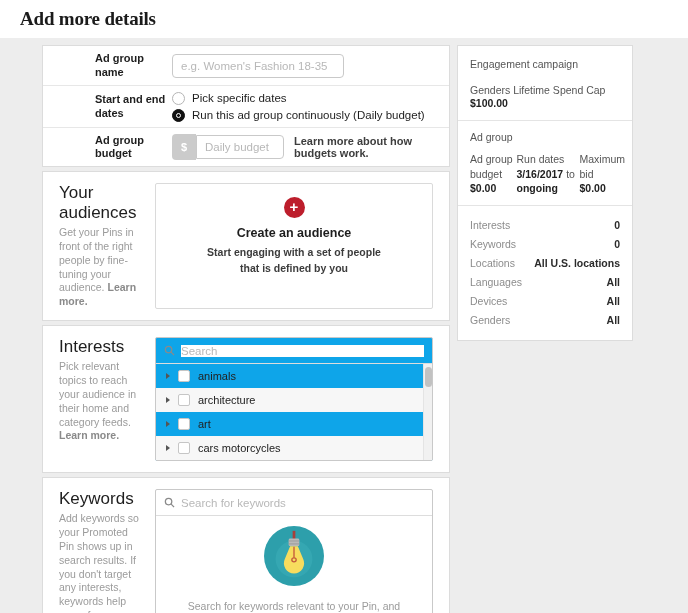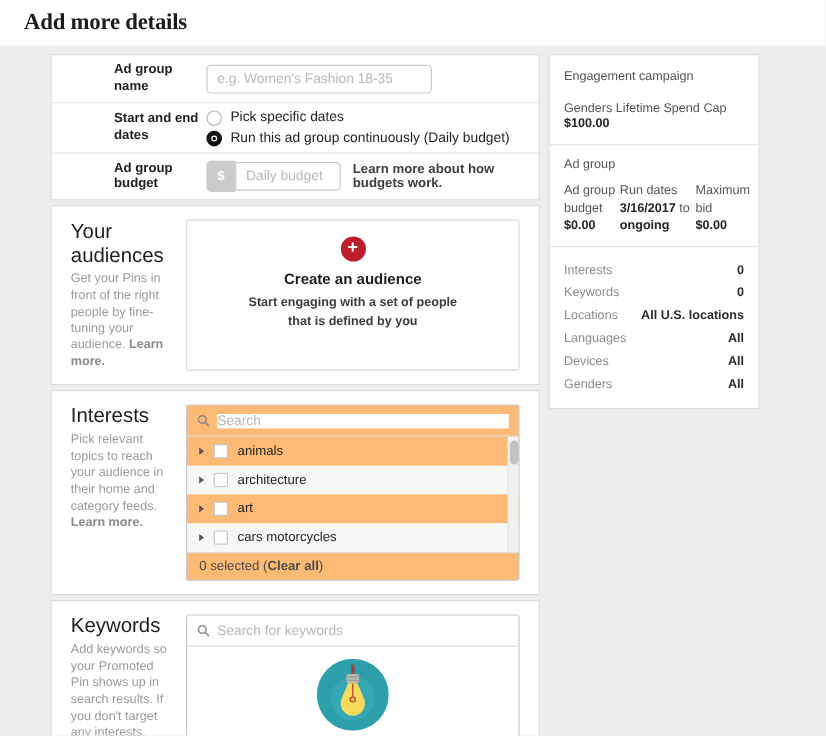--- a/index.html
+++ b/index.html
@@ -15,21 +15,21 @@
   .panel + .panel { margin-top:4px; }
 
   
   .form-row { display:flex; align-items:center; padding:0 16px; }
   .form-row + .form-row { border-top:1px solid #e7e7e7; }
   .row-name { height:39px; } .row-dates { height:42px; } .row-budget { height:39px; }
   .row-label { width:77px; font-size:11px; font-weight:bold; color:#1e1e1e; flex-shrink:0; line-height:1.2;margin-left:36px; }
   .text-input { height:24px; border:1px solid #c9c9c9; border-radius:4px; padding:0 8px; font-size:11.5px;
                 font-family:"Liberation Sans", sans-serif; color:#333; outline:none; }
   .text-input::placeholder { color:#b8b8b8; }
-  .name-input { width:188px; }
+  .name-input { width:172px; }
   .radio-group { display:flex; flex-direction:column; gap:4px; }
   .radio-option { display:flex; align-items:center; gap:7px; font-size:11.5px; color:#1e1e1e; cursor:pointer; }
   .radio-dot { width:13px; height:13px; border-radius:50%; border:1px solid #b5b5b5; position:relative; background:#fff; flex-shrink:0; }
   .radio-dot.selected { border-color:#111; background:#111; }
   .radio-dot.selected::after { content:""; position:absolute; left:3px; top:3px; right:3px; bottom:3px;
                                border:1.5px solid #fff; border-radius:50%; }
   .budget-group { display:flex; align-items:center; }
   .currency-addon { width:24px; height:26px; background:#cbcbcb; color:#fff; font-size:11px; font-weight:bold;
                     display:flex; align-items:center; justify-content:center; border-radius:4px 0 0 4px; }
   .budget-input { width:88px; border-radius:0 4px 4px 0; }
@@ -43,21 +43,21 @@
   .learn-more { font-weight:bold; color:#8a8a8a; cursor:pointer; }
 
   
   .create-box { flex:1; border:1px solid #dadada; border-radius:2px; text-align:center; padding:13px 10px 14px; cursor:pointer; }
   .plus-circle { width:21px; height:21px; border-radius:50%; background:#bd1e2c; color:#fff; font-size:15px;
                  font-weight:bold; line-height:20px; text-align:center; margin:0 auto 8px; }
   .create-title { font-size:12.5px; font-weight:bold; color:#1e1e1e; margin-bottom:5px; }
   .create-sub { font-size:10.5px; font-weight:bold; color:#3c3c3c; line-height:1.5; }
 
   
-  .picker-box { flex:1; border:1px solid #c9c9c9; border-radius:2px; background:#fdba74; }
+  .picker-box { flex:1; border:1px solid #c9c9c9; border-radius:2px; background:#0ea5e9; }
   .search-row { display:flex; align-items:center; height:26px; border-bottom:1px solid #ddd; padding:0 8px; gap:6px; }
   .search-input { flex:1; border:none; outline:none; font-size:11.5px; font-family:"Liberation Sans", sans-serif; color:#333; }
   .search-input::placeholder { color:#b8b8b8; }
   .interest-list { position:relative; }
   .interest-row { display:flex; align-items:center; height:24px; padding:0 10px; gap:8px; cursor:pointer; }
   .interest-row:nth-child(even) { background:#f7f7f7; }
   .caret { width:0; height:0; border-left:4px solid #555; border-top:3.5px solid transparent;
            border-bottom:3.5px solid transparent; flex-shrink:0; }
   .checkbox { width:12px; height:12px; border:1px solid #c6c6c6; border-radius:2px; background:#fff; flex-shrink:0; }
   .interest-label { font-size:11px; color:#222; }
@@ -178,25 +178,20 @@
           </div>
           <div class="interest-row">
             <span class="caret"></span>
             <span class="checkbox"></span>
             <span class="interest-label">cars motorcycles</span>
           </div>
           <div class="scrollbar">
             <div class="scrollbar-thumb"></div>
           </div>
         </div>
-        <div class="picker-footer">
-          <span>0 selected (</span>
-            <span class="clear-all">Clear all</span>
-            <span>)</span>
-        </div>
       </div>
     </div>
 
     <div class="panel section">
       <div class="section-info">
         <div class="section-title">Keywords</div>
         <div class="section-desc">
           <span>Add keywords so your Promoted Pin shows up in search results. If you don't target any interests, keywords help us surface your Pin in home and category feeds.</span>
           
         </div>

